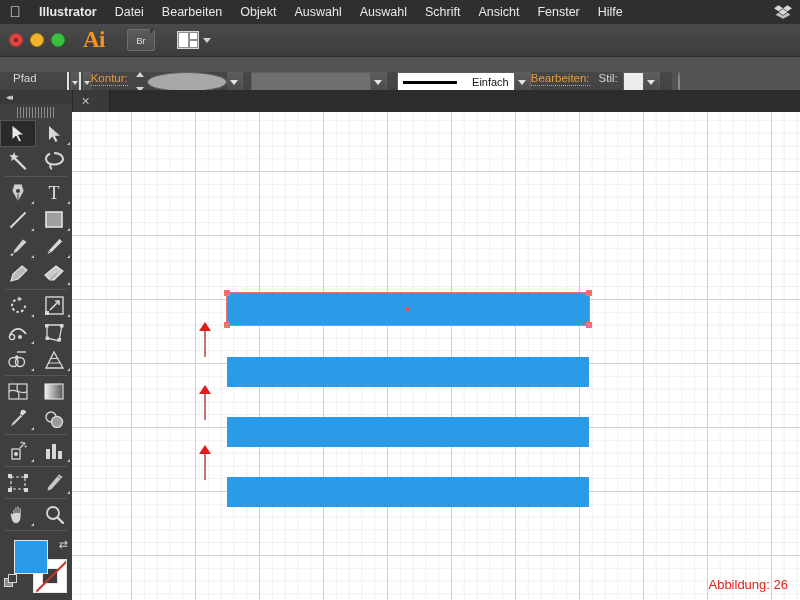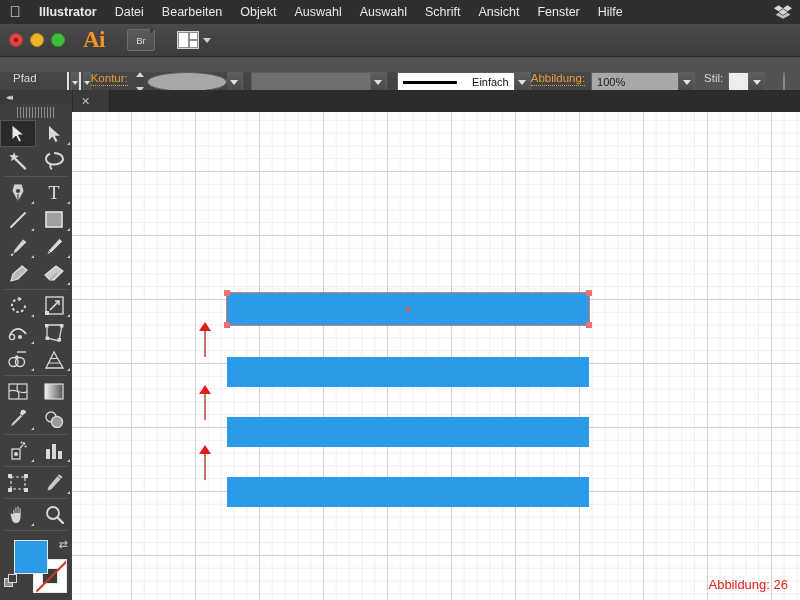--- a/index.html
+++ b/index.html
@@ -345,27 +345,21 @@
       <div class="brush-field">
         <span class="brush-line"></span>
         <span>Einfach</span>
       </div>
       <div class="field-drop">
           <div class="caret"></div>
         </div>
     </div>
 
     <div style="width:10px"></div>
-    <div class="cb-link">Abbildung:</div>
-    <div style="display:flex;margin-left:6px">
-      <div class="opacity-field">100%</div>
-      <div class="field-drop">
-          <div class="caret"></div>
-        </div>
-    </div>
+    <div class="cb-link">Bearbeiten:</div>
 
     <div style="width:10px"></div>
     <div class="cb-label">Stil:</div>
     <div style="display:flex;margin-left:5px">
       <div class="style-swatch"></div>
       <div class="field-drop">
           <div class="caret"></div>
         </div>
     </div>
 

